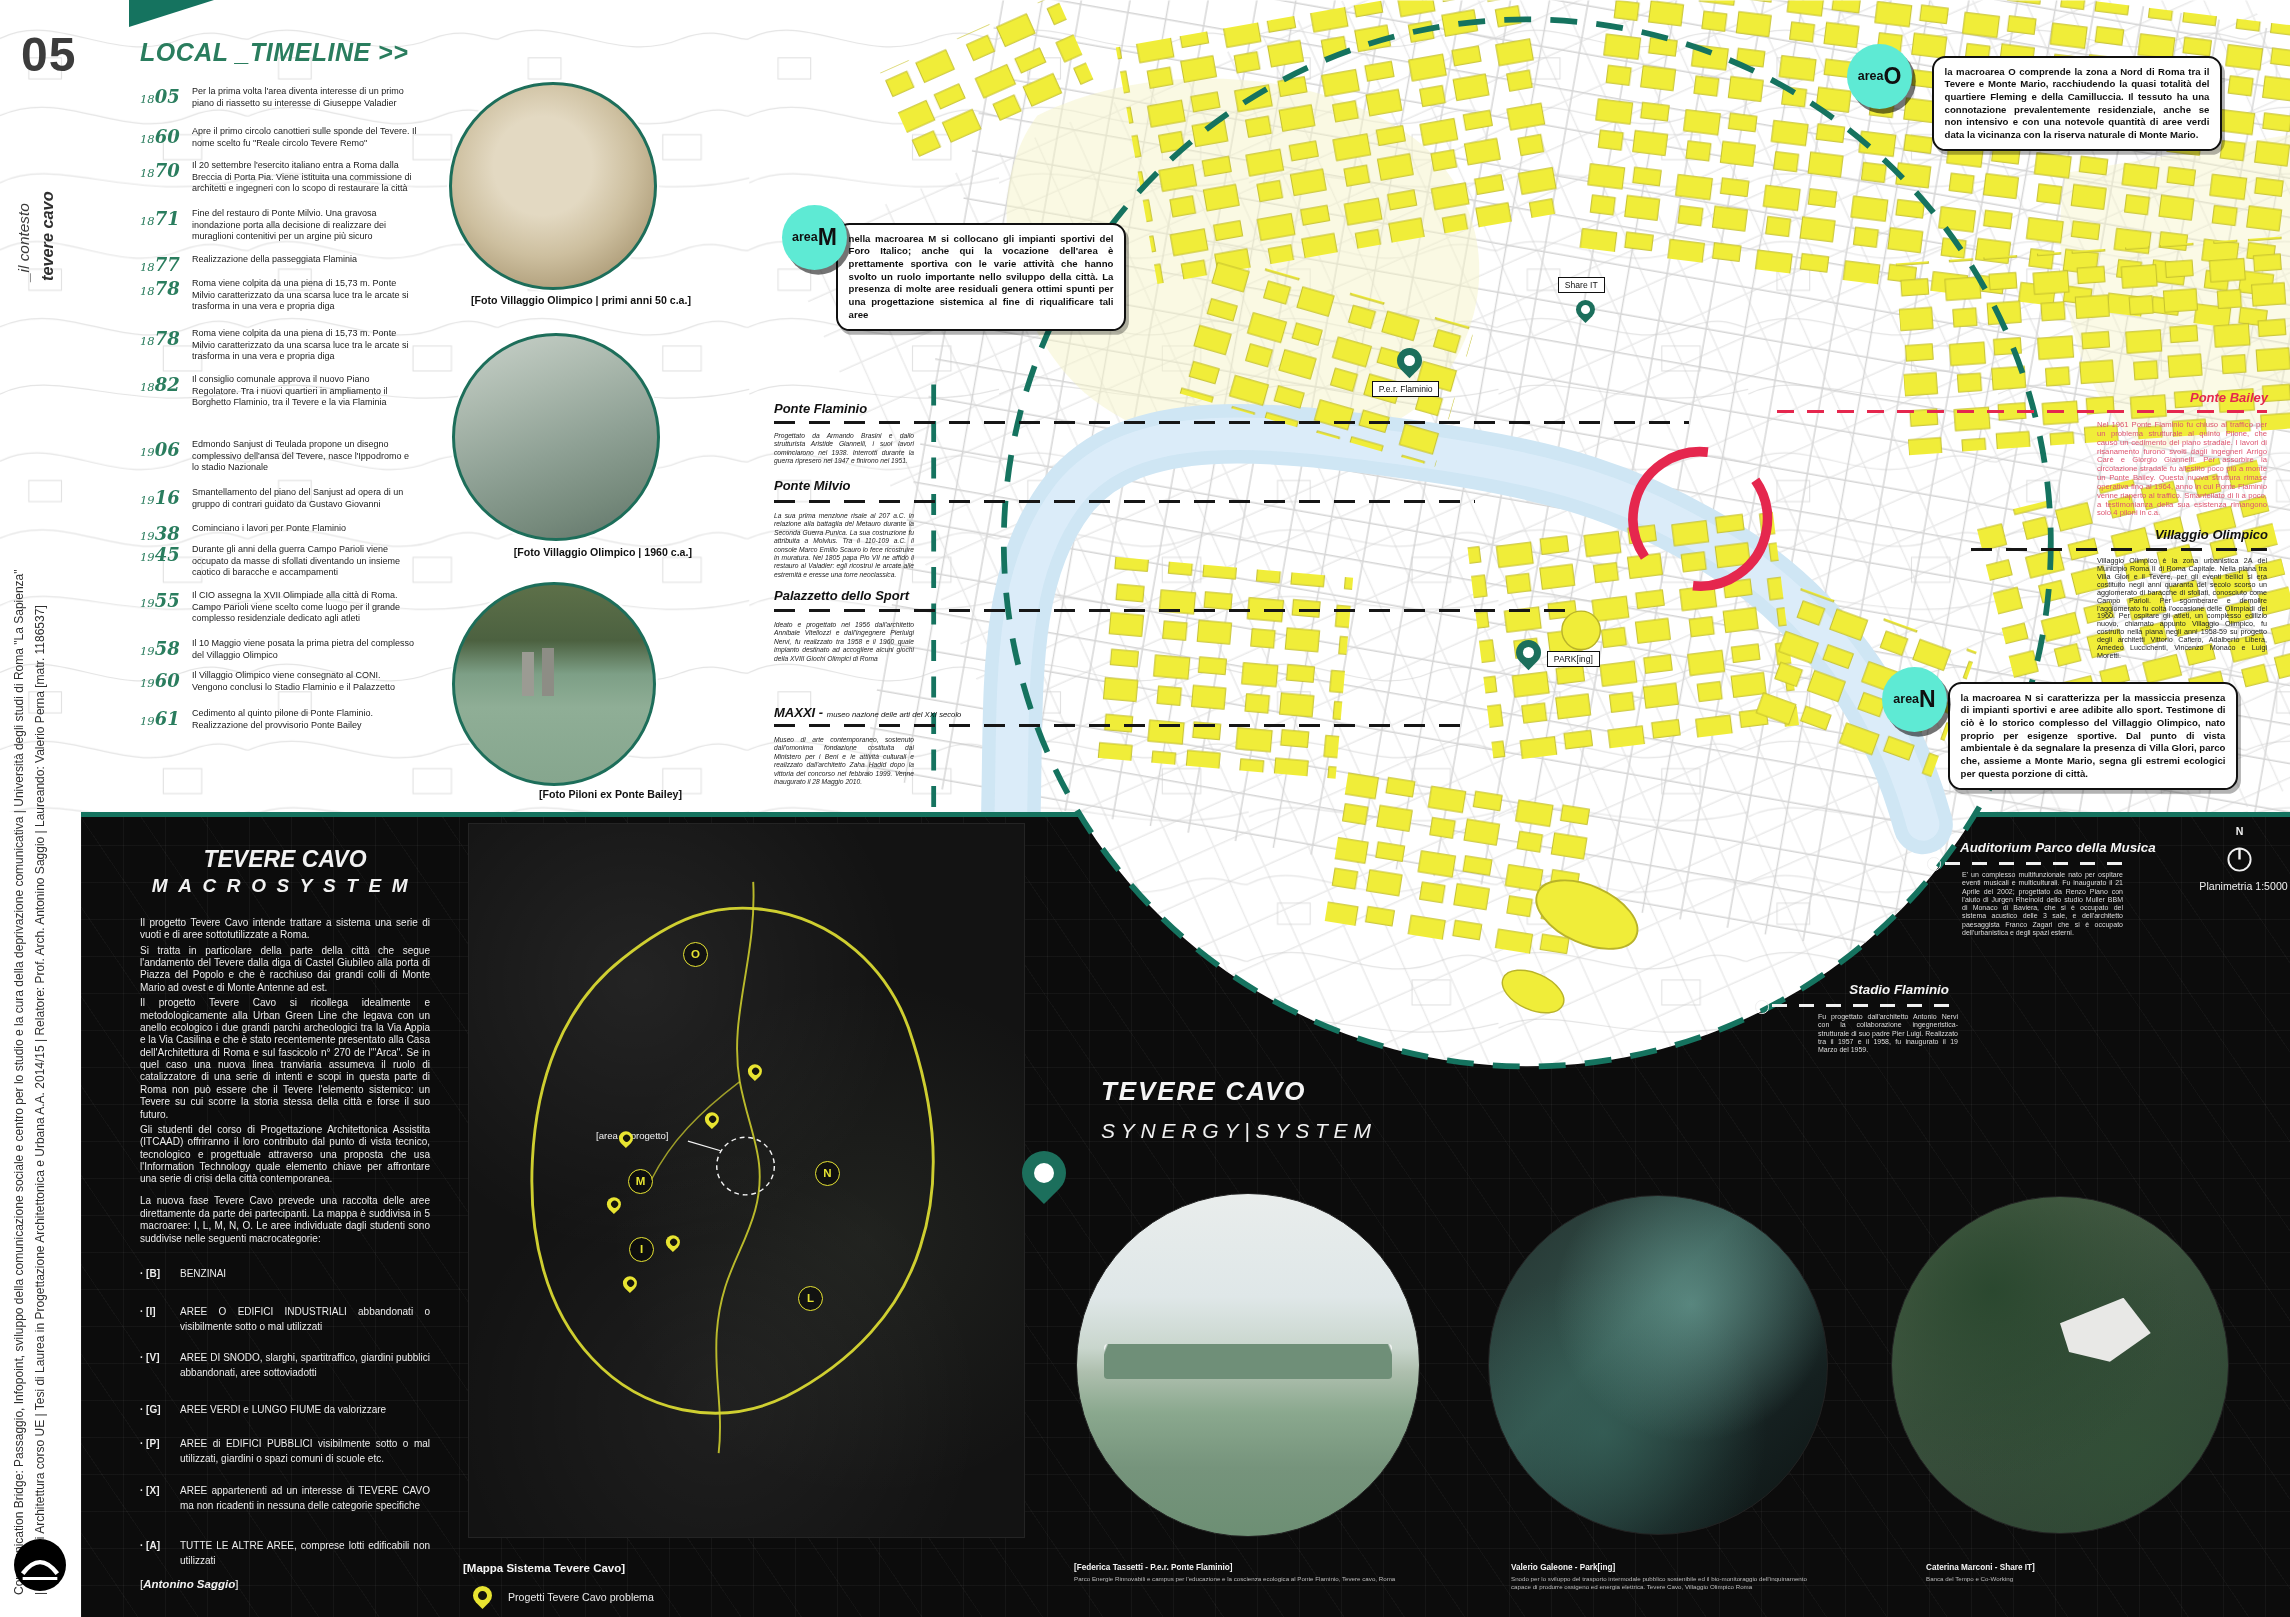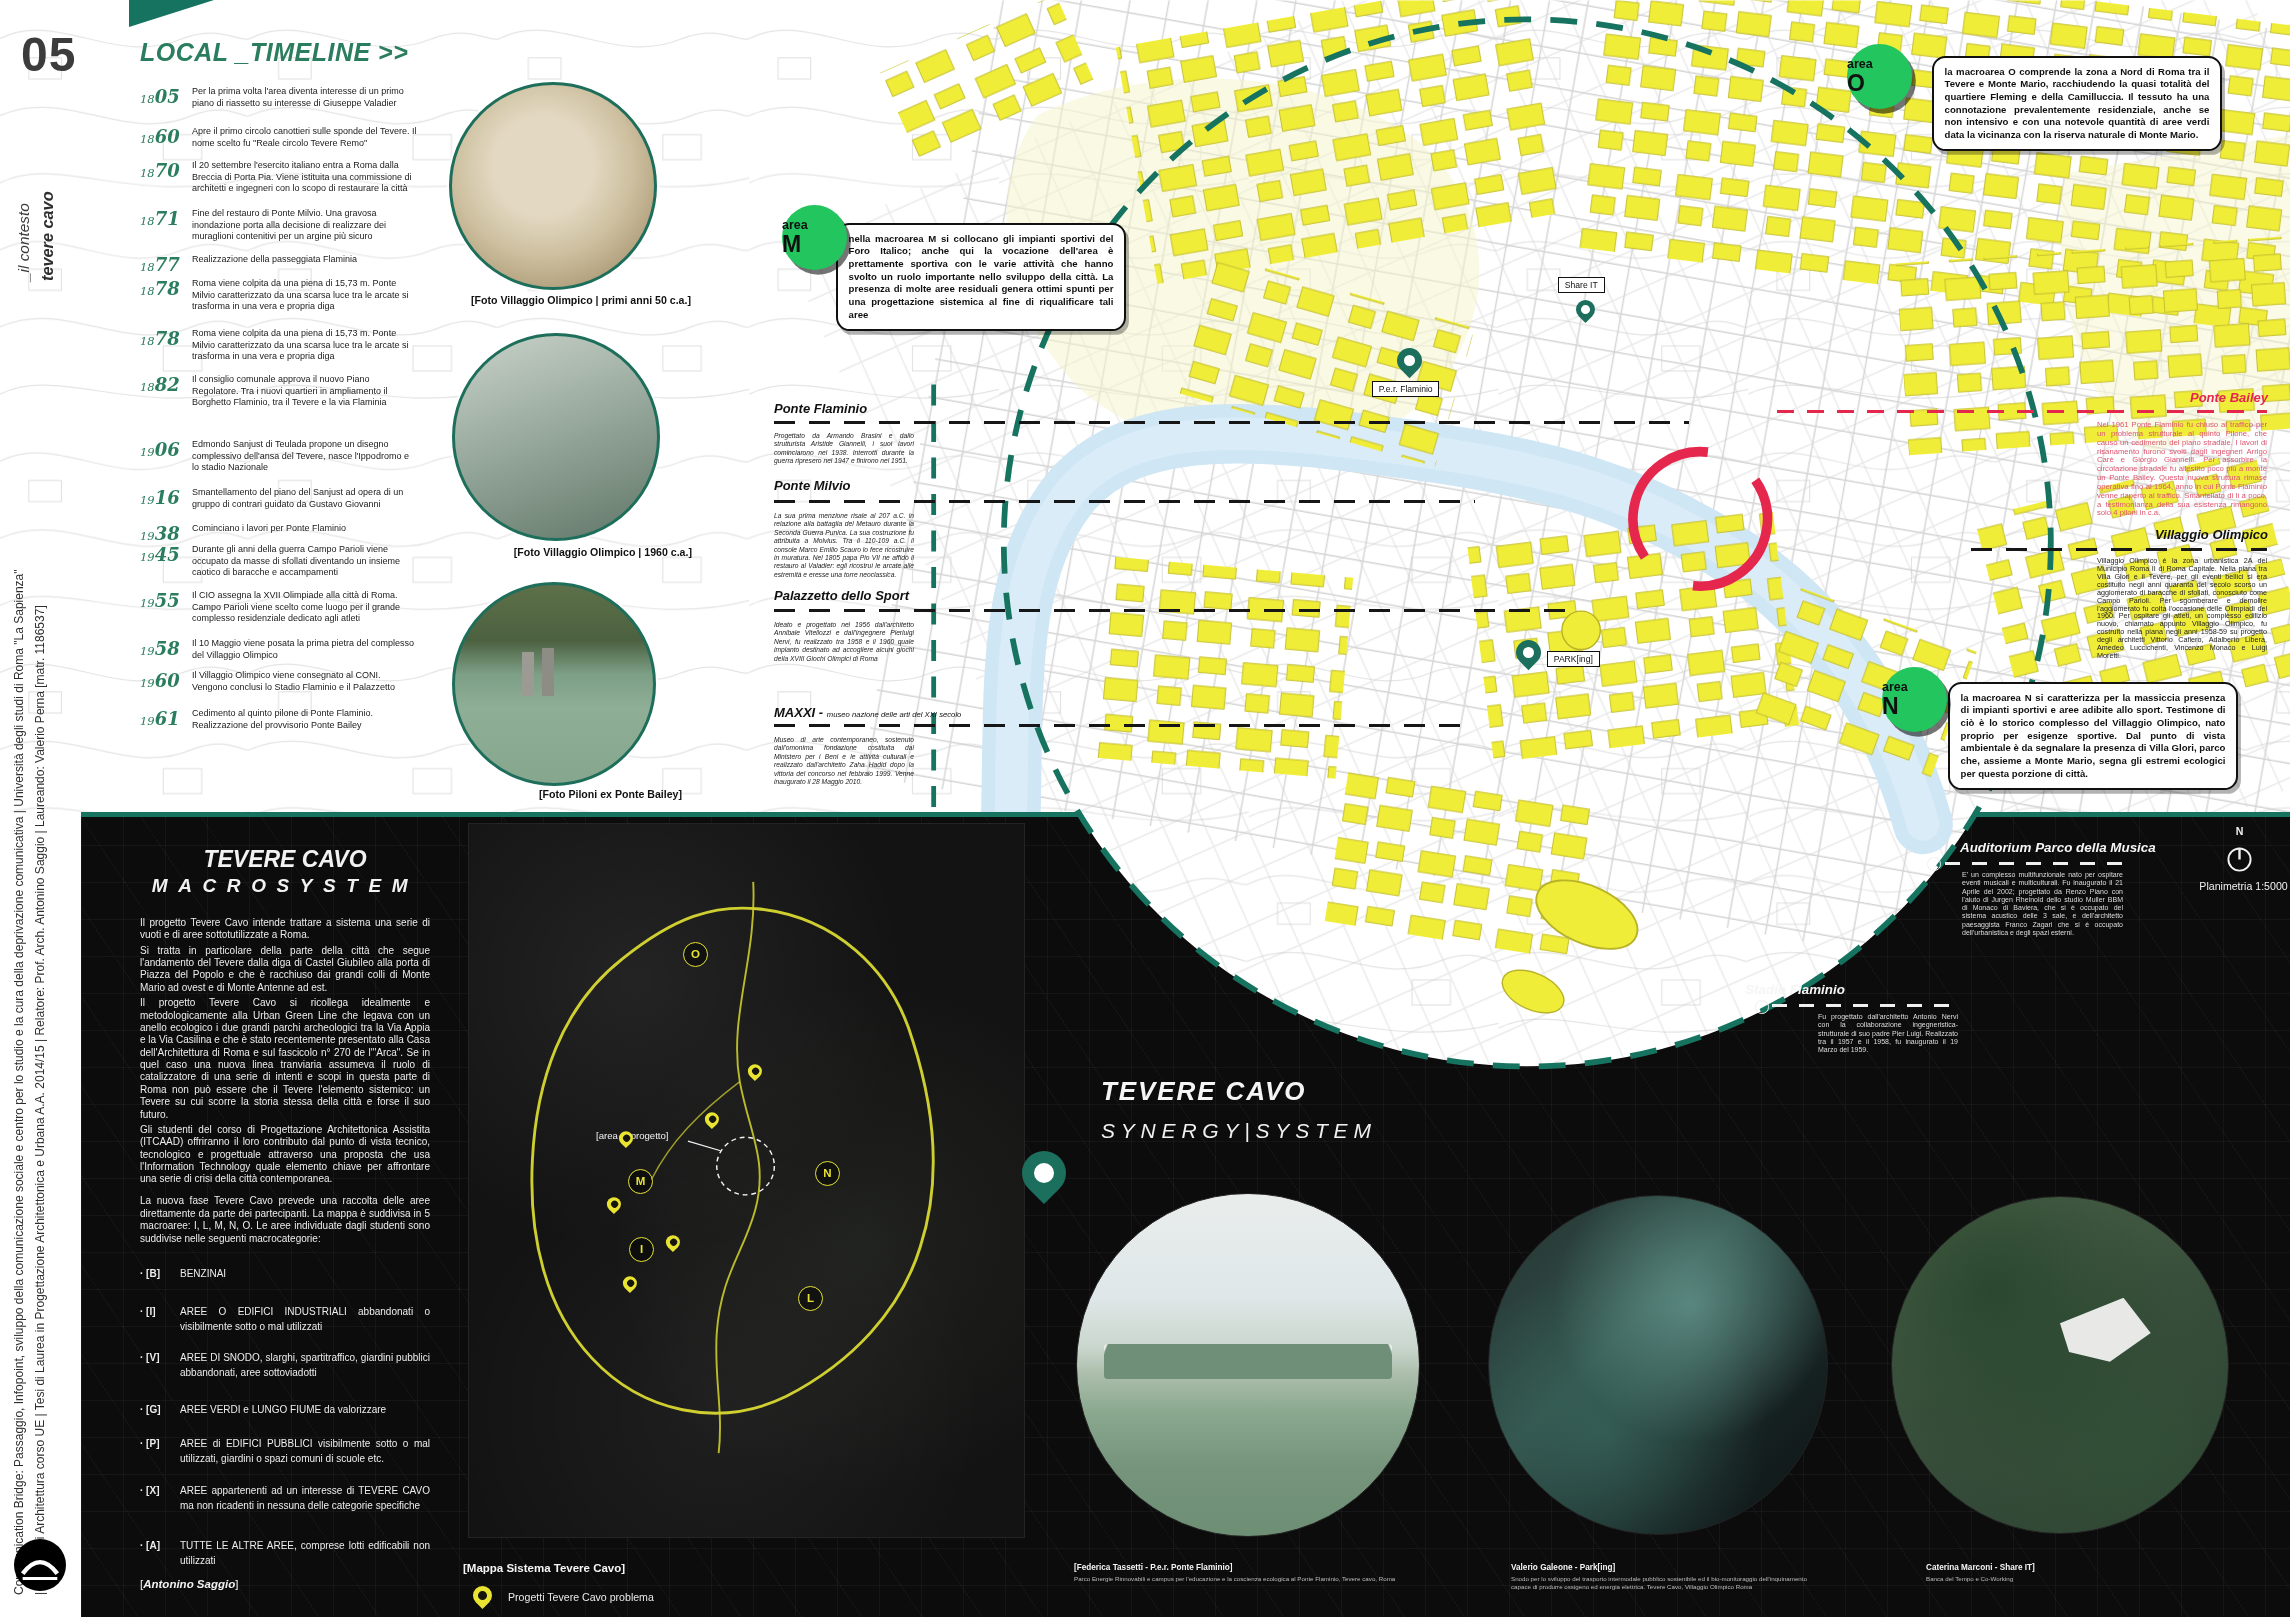--- a/index.html
+++ b/index.html
@@ -22,22 +22,22 @@
   .tlt{margin-left:52px;width:225px;font-size:9px;line-height:1.3;color:#1a1a1a}
   .pcircle{position:absolute;border-radius:50%;border:3.8px solid #1d6e5a;box-shadow:0 0 0 1.9px #fff;z-index:3;overflow:hidden}
   .pcap{position:absolute;font-size:10.6px;font-weight:bold;color:#111;text-align:right;z-index:3}
   
   .ann-title{position:absolute;font-style:italic;font-weight:bold;font-size:13px;color:#101010;z-index:3;white-space:nowrap}
   .ann-body{position:absolute;font-style:italic;font-size:6.7px;line-height:1.25;text-align:justify;color:#222;z-index:3}
   .ann-sub{font-style:italic;font-weight:normal;font-size:7.7px}
   .red{color:#e5274e}
   .redbody{color:#dd5570}
   
-  .badge{position:absolute;width:65px;height:65px;border-radius:50%;background:#22c55e;z-index:4;
-         box-shadow:3.8px 4.8px 0 rgba(0,0,0,.55);display:flex;flex-direction:column;justify-content:center;font-weight:bold;color:#101010}
+  .badge{position:absolute;width:65px;height:65px;border-radius:50%;background:#5eead4;z-index:4;
+         box-shadow:3.8px 4.8px 0 rgba(0,0,0,.55);display:flex;flex-direction:row;align-items:center;justify-content:center;font-weight:bold;color:#101010}
   .badge .aw{font-size:12.5px;line-height:1.1}
   .badge .al{font-size:23px;line-height:1}
   .abox{position:absolute;box-sizing:border-box;width:290px;background:#fff;border:2.9px solid #101010;border-radius:13.4px;
         padding:7.7px 10.6px;font-size:9.6px;font-weight:bold;line-height:1.32;text-align:justify;color:#101010;z-index:3;
         box-shadow:2.9px 3.8px 0 rgba(0,0,0,.3)}
   .mlabel{position:absolute;background:#fff;border:1.9px solid #101010;font-size:8.6px;font-weight:normal;
           padding:1.9px 5.8px;color:#101010;z-index:4;white-space:nowrap}
   
   .pin{position:absolute;background:#1c6f5c;border-radius:50% 50% 50% 0;transform:rotate(-45deg);z-index:4}
   .pin::after{content:"";position:absolute;inset:27%;background:#fff;border-radius:50%}
@@ -189,21 +189,21 @@
   <div class="ring-mark" style="left:1846px;top:40px"></div>
   <div class="wbody" style="left:1881px;top:54px;width:161px;font-size:7px">E' un complesso multifunzionale nato per ospitare eventi musicali e multiculturali. Fu inaugurato il 21 Aprile del 2002; progettato da Renzo Piano con l'aiuto di Jurgen Rheinold dello studio Muller BBM di Monaco di Baviera, che si è occupato del sistema acustico delle 3 sale, e dell'architetto paesaggista Franco Zagari che si è occupato dell'urbanistica e degli spazi esterni.</div>
 
   <div class="compass-txt" style="left:2152px;top:7.7px;width:13.4px;font-weight:bold">N</div>
   <svg class="abs z3" style="left:2145px;top:29px" width="27" height="27" viewBox="0 0 28 28">
     <circle cx="14" cy="14" r="11.5" fill="none" stroke="#f0f0f0" stroke-width="2"></circle>
     <line x1="14" y1="2" x2="14" y2="14" stroke="#f0f0f0" stroke-width="2.5"></line>
   </svg>
   <div class="compass-txt" style="left:2076px;top:63px;width:173px">Planimetria 1:5000</div>
 
-  <div class="wtitle" style="left:1637px;top:165px;width:154px;text-align:center">Stadio Flaminio</div>
+  <div class="wtitle" style="left:1714px;top:165px;width:154px;text-align:right">Stadio Flaminio</div>
   <div class="dl dl-white" style="left:1691px;top:187px;width:186px"></div>
   <div class="ring-mark" style="left:1674px;top:183px"></div>
   <div class="wbody" style="left:1737px;top:196px;width:140px;font-size:7px">Fu progettato dall'architetto Antonio Nervi con la collaborazione ingegneristica-strutturale di suo padre Pier Luigi. Realizzato tra il 1957 e il 1958, fu inaugurato il 19 Marzo del 1959.</div>
 </div>
 
 <svg class="abs" style="left:0;top:0;z-index:2;pointer-events:none" width="2290" height="1618" viewBox="0 0 2384 1684">
   <defs>
     <clipPath id="mapClip">
       <rect x="0" y="0" width="2384" height="845"></rect>
       <circle cx="1590" cy="565" r="545"></circle>

